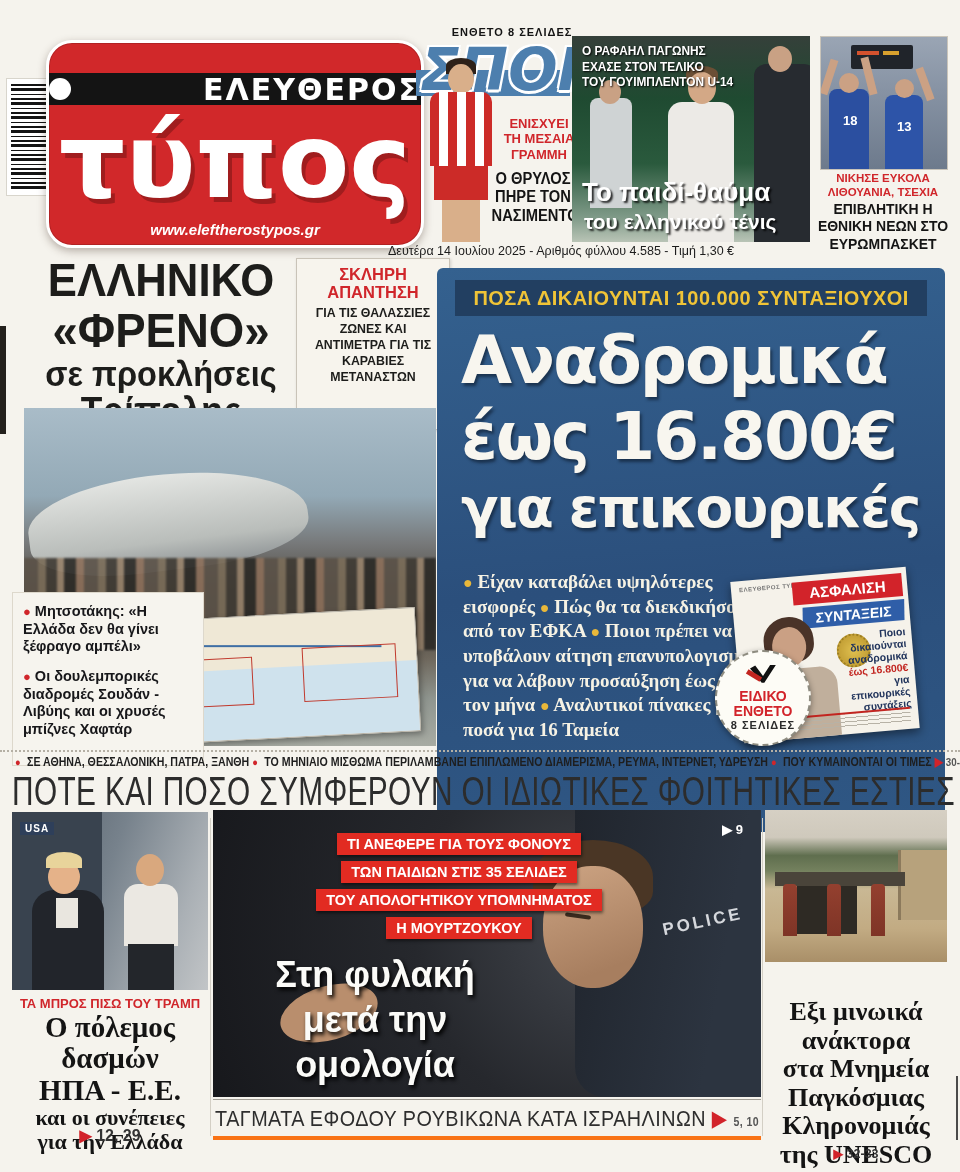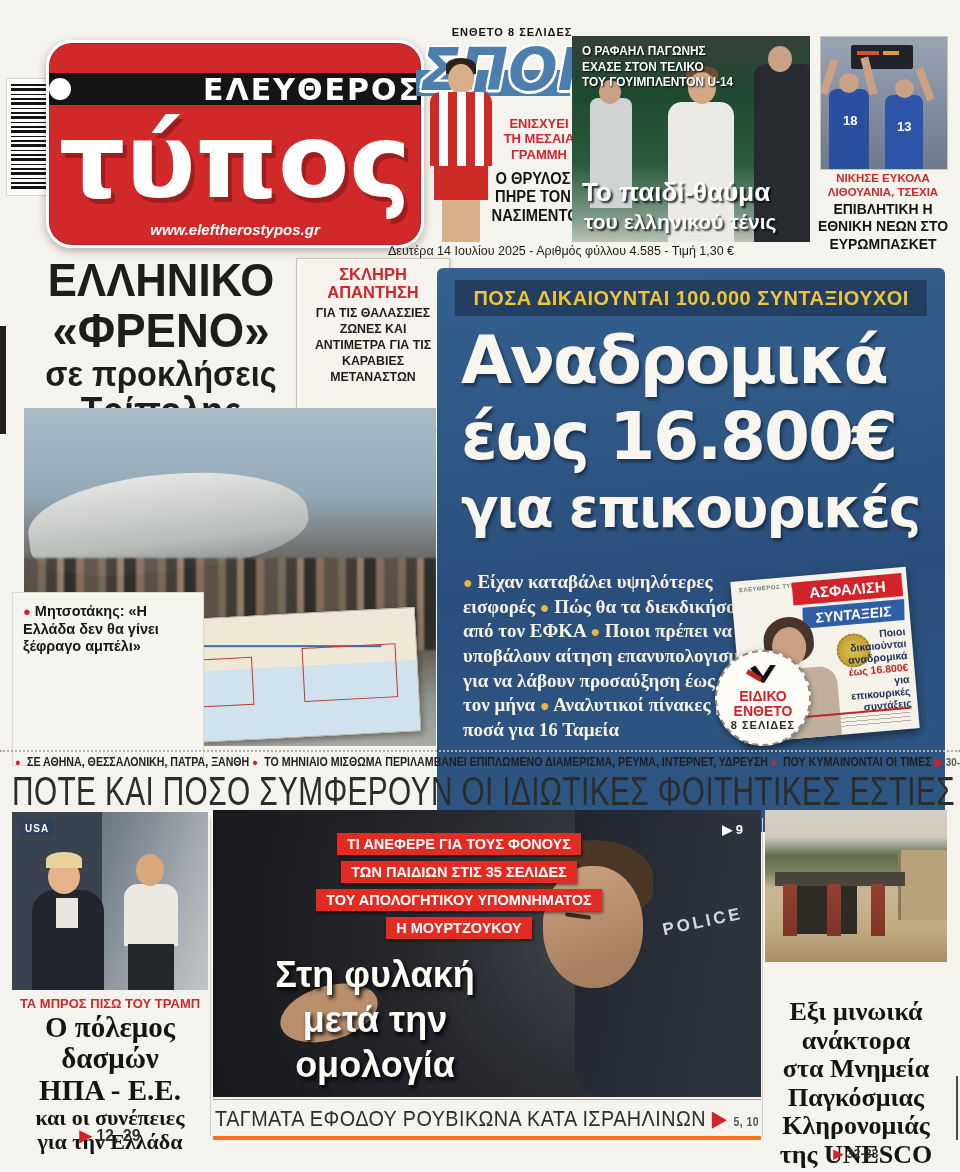--- a/index.html
+++ b/index.html
@@ -288,20 +288,23 @@
       <div class="map-line"></div>
       <div class="map-red1"></div>
       <div class="map-red2"></div>
     </div>
   </div>
 
   <div class="ab info-box">
     <div class="info-item">
       <span class="dot-r">●</span><span>Μητσοτάκης: «Η Ελλάδα δεν θα γίνει ξέφραγο αμπέλι»</span>
     </div>
+    <div class="info-item">
+      <span class="dot-r">●</span><span>Οι δουλεμπορικές διαδρομές Σουδάν - Λιβύης και οι χρυσές μπίζνες Χαφτάρ</span>
+    </div>
   </div>
 
   <div class="ab blue-panel">
     <div class="pension-band">
       <span class="pension-kicker">ΠΟΣΑ ΔΙΚΑΙΟΥΝΤΑΙ 100.000 ΣΥΝΤΑΞΙΟΥΧΟΙ</span>
     </div>
     <div class="ph ph1">Αναδρομικά</div>
     <div class="ph ph2">έως 16.800€</div>
     <div class="ph ph3">για επικουρικές</div>
 

